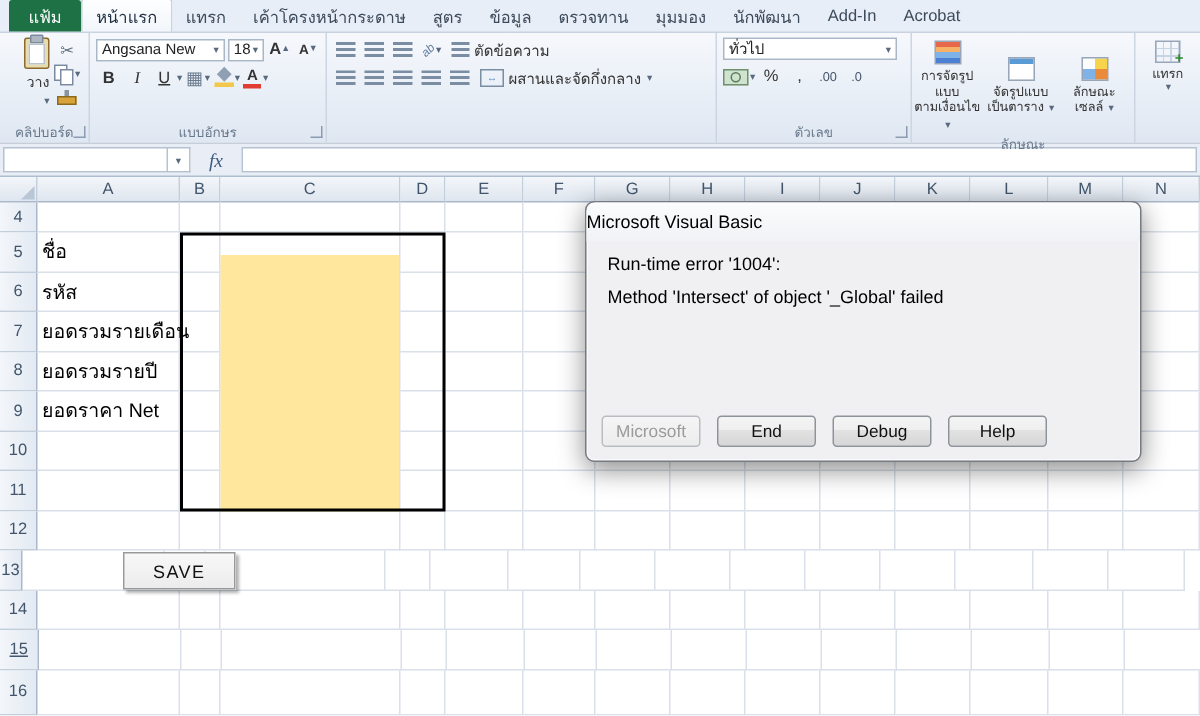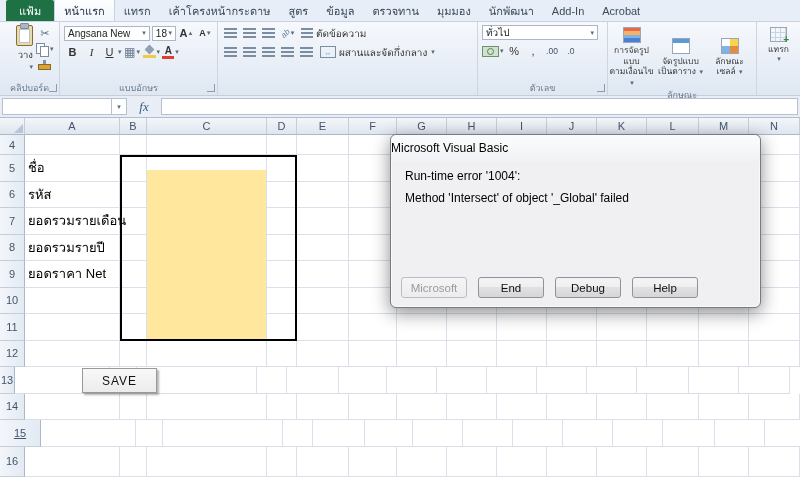--- a/index.html
+++ b/index.html
@@ -505,21 +505,21 @@
       <div class="g-cell" style="width: 50px;"></div>
       <div class="g-cell" style="width: 50px;"></div>
       <div class="g-cell" style="width: 50px;"></div>
       <div class="g-cell" style="width: 50px;"></div>
       <div class="g-cell" style="width: 50px;"></div>
       <div class="g-cell" style="width: 52px;"></div>
       <div class="g-cell" style="width: 50px;"></div>
       <div class="g-cell" style="width: 51px;"></div>
     </div>
     <div class="g-row" style="height: 26.5px;">
-      <div class="g-rowhead" style="width: 41px; text-decoration: underline;">15</div>
+      <div class="g-rowhead" style="width: 26px; text-decoration: underline;">15</div>
       <div class="g-cell" style="width: 95px;"></div>
       <div class="g-cell" style="width: 27px;"></div>
       <div class="g-cell" style="width: 120px;"></div>
       <div class="g-cell" style="width: 30px;"></div>
       <div class="g-cell" style="width: 52px;"></div>
       <div class="g-cell" style="width: 48px;"></div>
       <div class="g-cell" style="width: 50px;"></div>
       <div class="g-cell" style="width: 50px;"></div>
       <div class="g-cell" style="width: 50px;"></div>
       <div class="g-cell" style="width: 50px;"></div>

